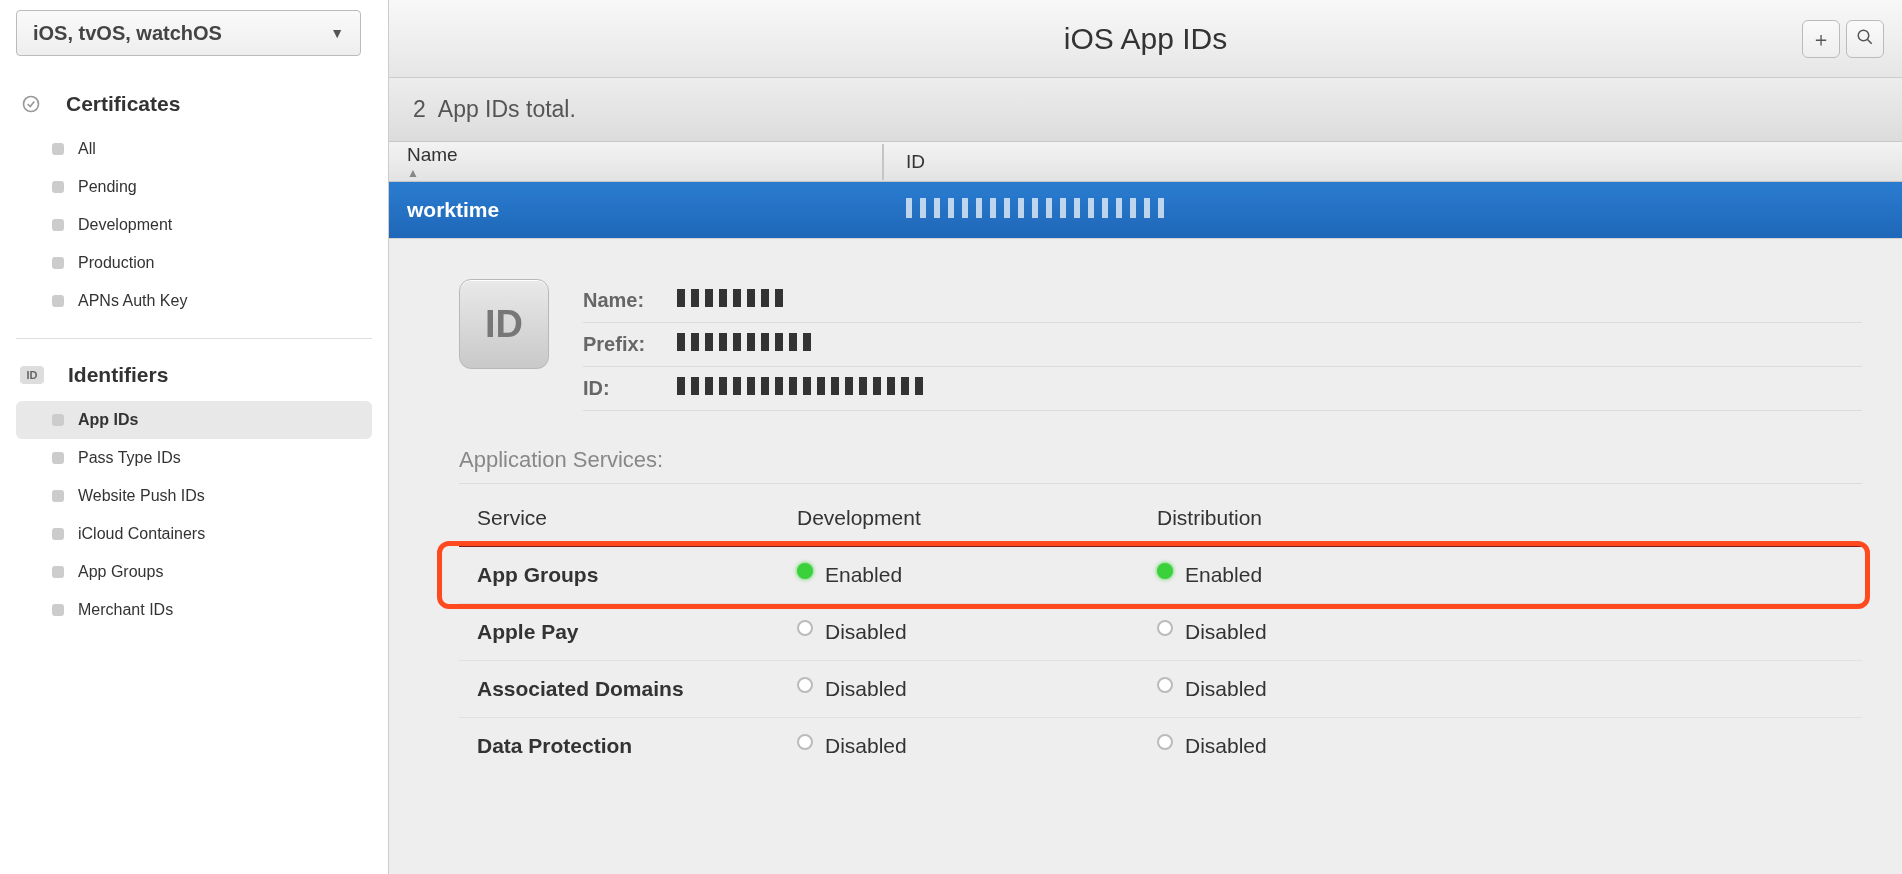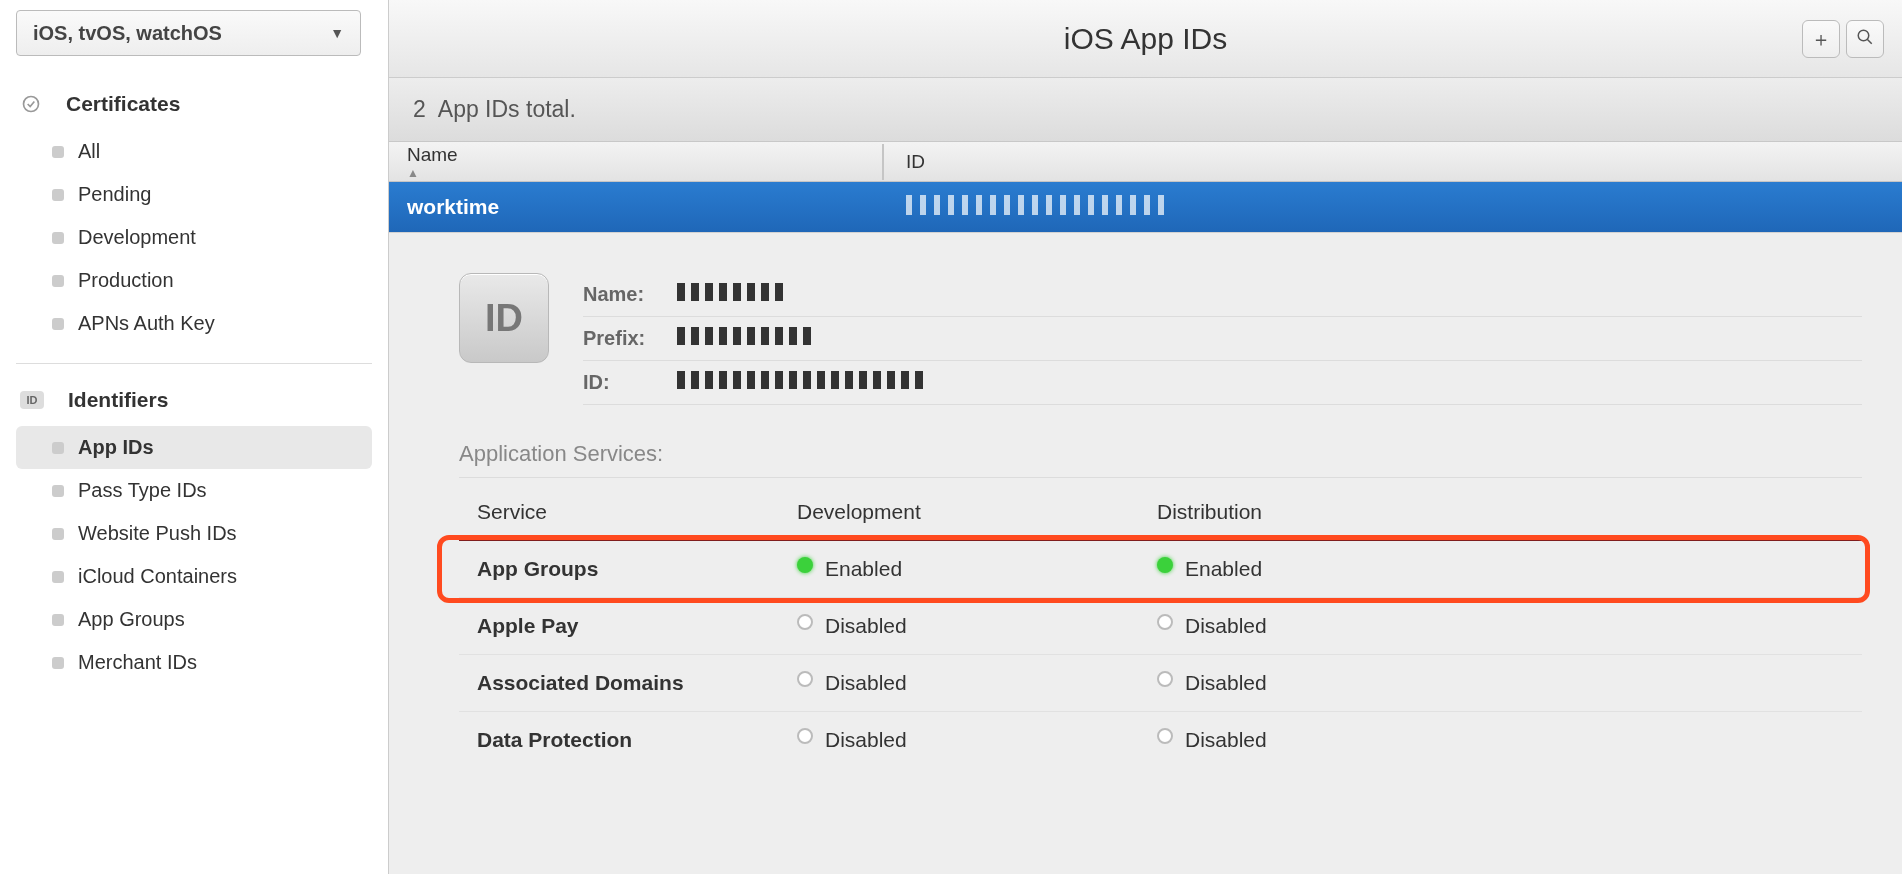--- a/index.html
+++ b/index.html
@@ -60,21 +60,21 @@
     width:24px;height:18px;
     display:flex;align-items:center;justify-content:center;
   }
   .sb-items { margin-top: 8px; }
   .sb-item {
     display: flex;
     align-items: center;
     gap: 14px;
     padding: 10px 16px 10px 36px;
     border-radius: 6px;
-    font-size: 20px;
+    font-size: 16px;
     color: #333;
     cursor: pointer;
   }
   .sb-item .bullet {
     width: 12px; height: 12px;
     background:#ccc;
     border-radius:3px;
   }
   .sb-item.active {
     background:#e8e8e8;
@@ -137,21 +137,21 @@
     background:linear-gradient(#f3f3f3,#e3e3e3);
     border-bottom:1px solid #c5c5c5;
     font-size:19px;
     color:#333;
   }
   .th-name { width:495px; padding-left:18px; display:flex; align-items:flex-start; justify-content:space-between; padding-right:12px; border-right:2px solid #c5c5c5;flex-direction:column;}
   .th-name .sort { color:#888; font-size:12px;}
   .th-id { padding-left:22px; }
 
   .row-selected {
-    height:50px;
+    height:56px;
     background:linear-gradient(#2a7cd0,#1f67b8);
     color:#fff;
     display:flex;
     align-items:center;
     font-weight:700;
     font-size:21px;
   }
   .row-selected .cell-name { width:495px; padding-left:18px;}
   .row-selected .cell-id { padding-left:22px; }
   .redacted {

